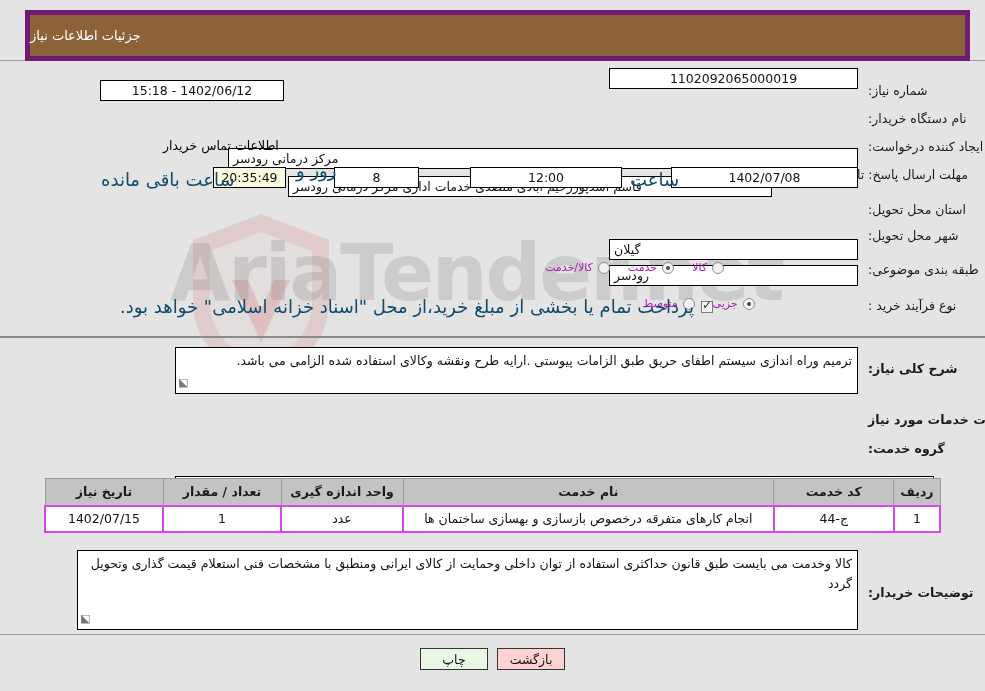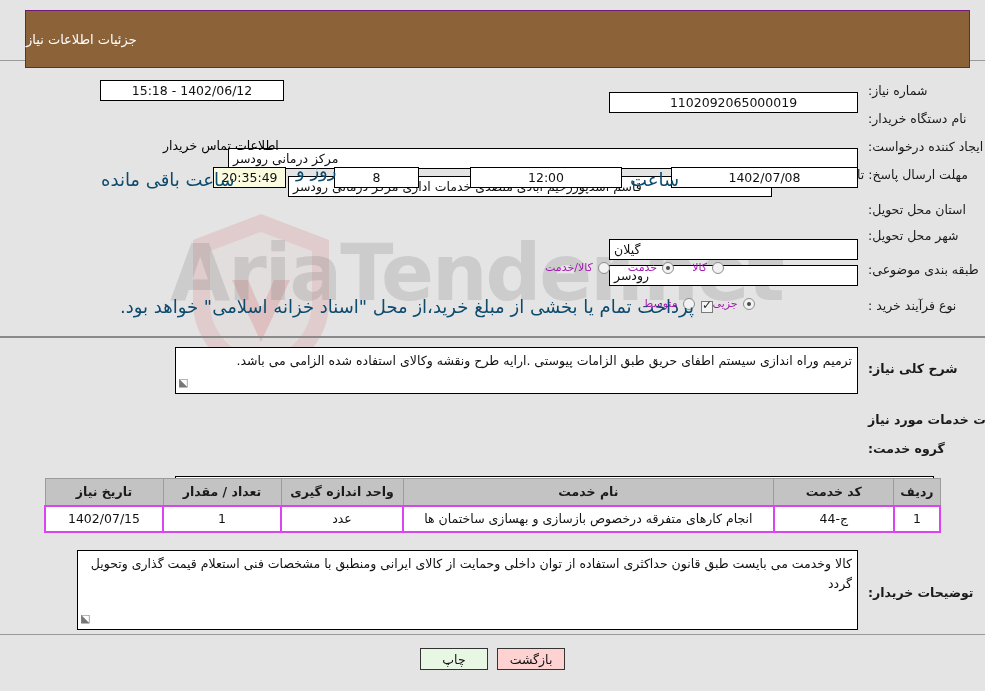--- a/index.html
+++ b/index.html
@@ -20,22 +20,22 @@
   .wm-text {
     position: absolute; left: 170px; top: 78px;
     font-family: "DejaVu Sans", "Liberation Sans", sans-serif;
     font-size: 78px; font-weight: bold; letter-spacing: -2px;
     color: rgba(120,120,120,0.22); direction: ltr; white-space: nowrap;
   }
   .wm-shield { position: absolute; left: 186px; top: 60px; }
 
   
   .titlebar {
-    position: absolute; left: 25px; top: 10px; width: 945px; height: 58px;
-    background: #8c6239; border: 1px solid #701a75;
+    position: absolute; left: 25px; top: 10px; width: 945px; height: 51px;
+    background: #8c6239; border: 5px solid #701a75;
     display: flex; align-items: center; justify-content: flex-end;
     padding-left: 0; padding-right: 14px; z-index: 3;
   }
   .titlebar-text { color: #ffffff; font-size: 13px; }
 
   
   .frame {
     position: absolute; left: 0px; top: 60px; width: 985px; height: 278px;
     border-top: 1px solid #9a9a9a; border-bottom: 2px solid #8a8a8a;
     z-index: 2;
@@ -145,21 +145,21 @@
   <div class="titlebar">
     <span class="titlebar-text">جزئیات اطلاعات نیاز</span>
   </div>
 
   <div class="frame"></div>
   <div class="frame2"></div>
 
   <div class="row" style="left:868px; top:82px;">
     <span class="lbl">شماره نیاز:</span>
   </div>
-  <div class="fld center ltr" style="position:absolute; left:609px; top:92px; width:249px; z-index:3;">
+  <div class="fld center ltr" style="position:absolute; left:609px; top:68px; width:249px; z-index:3;">
     <span>1102092065000019</span>
   </div>
 
   <div class="fld center ltr" style="position:absolute; left:100px; top:80px; width:184px; z-index:3;">
     <span>15:18 - 1402/06/12</span>
   </div>
 
   <div class="row" style="left:868px; top:110px;">
     <span class="lbl">نام دستگاه خریدار:</span>
   </div>

